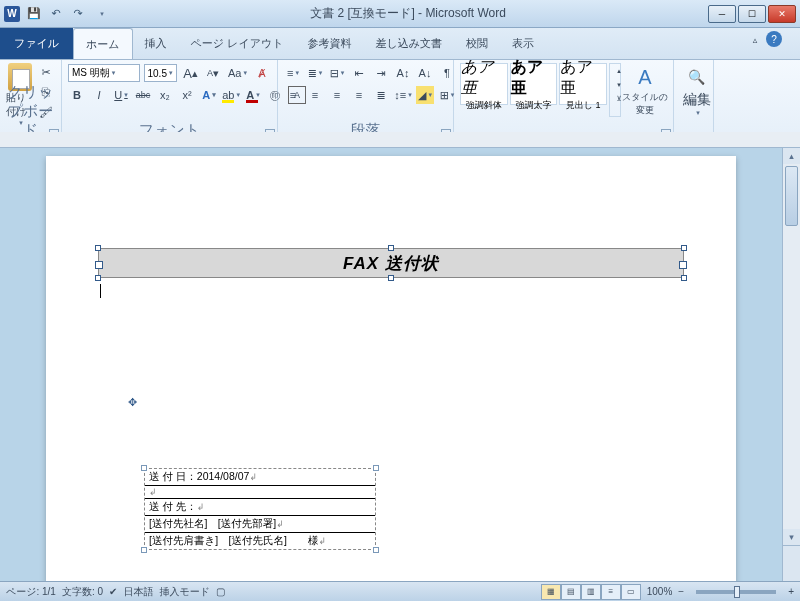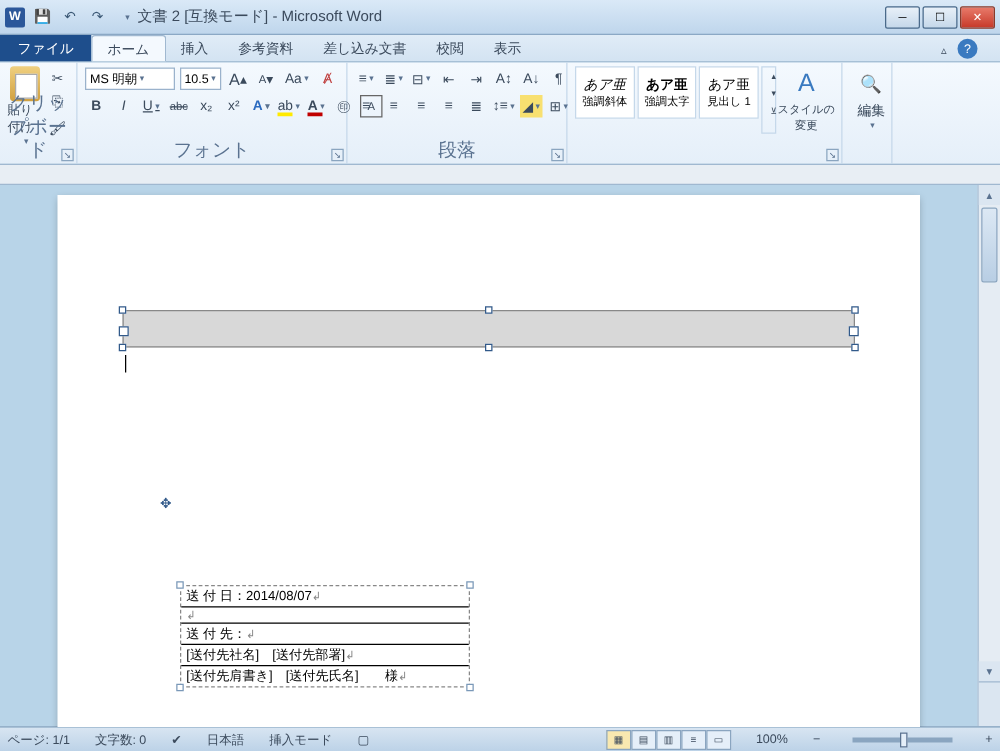--- a/index.html
+++ b/index.html
@@ -3,27 +3,27 @@
 <meta charset="utf-8">
 <style>
 * { margin: 0; padding: 0; box-sizing: border-box; font-family: "MS UI Gothic", "Meiryo", sans-serif; }
 body { background: #b8d4e8; overflow: hidden; width: 800px; height: 601px; position: relative; }
 
 
 .titlebar { height: 28px; background: linear-gradient(#dae9f7, #bfd6ec); display: flex; align-items: center; padding: 0 4px; border-bottom: 1px solid #8ba8c5; }
 .titlebar .word-icon { width: 16px; height: 16px; background: #2b579a; color: #fff; font-size: 10px; font-weight: bold; display: flex; align-items: center; justify-content: center; border-radius: 2px; }
 .qat { display: flex; gap: 6px; margin-left: 6px; align-items: center; }
 .qat-btn { width: 16px; height: 16px; display: flex; align-items: center; justify-content: center; font-size: 11px; color: #3b5875; }
-.title-text { flex: 1; text-align: left; font-size: 12px; color: #3b4a5c; }
+.title-text { flex: 1; text-align: center; font-size: 12px; color: #3b4a5c; }
 .win-controls { display: flex; gap: 0; }
 .win-btn { width: 28px; height: 18px; border: 1px solid #4a6a8a; background: linear-gradient(#e8f0f8,#c5d8ea); border-radius: 2px; font-size: 9px; display: flex; align-items: center; justify-content: center; margin-left: 2px; }
 .win-btn.close { background: linear-gradient(#e87a6a,#c73a2a); color: #fff; border-color: #8a3a2a; }
 
 
-.ribbon-tabs { height: 22px; background: linear-gradient(#e0ecf7,#d3e3f2); display: flex; align-items: stretch; padding-left: 0; border-bottom: 1px solid #a0b8d0; }
+.ribbon-tabs { height: 32px; background: linear-gradient(#e0ecf7,#d3e3f2); display: flex; align-items: stretch; padding-left: 0; border-bottom: 1px solid #a0b8d0; }
 .file-tab { background: #1e4e8c; color: #fff; padding: 3px 14px; font-size: 11px; display: flex; align-items: center; }
 .rtab { padding: 3px 12px; font-size: 11px; color: #3b4a5c; display: flex; align-items: center; cursor: pointer; }
 .rtab.active { background: #f4f9fe; border: 1px solid #a0b8d0; border-bottom: none; border-radius: 3px 3px 0 0; }
 .rtab-spacer { flex: 1; }
 .help-ic { width: 16px; height: 16px; background: #3a7ac0; color: #fff; border-radius: 50%; font-size: 10px; display: flex; align-items: center; justify-content: center; margin: 3px 18px 0 0; }
 
 
 .ribbon { height: 82px; background: linear-gradient(#f4f9fe,#e5eff9); border-bottom: 1px solid #a0b8d0; display: flex; }
 .rgroup { border-right: 1px solid #c5d8ea; padding: 3px 6px 0 6px; position: relative; display: flex; flex-direction: column; }
 .rgroup-label { position: absolute; bottom: 1px; left: 0; right: 0; text-align: center; font-size: 15px; color: #5a7290; }
@@ -32,21 +32,21 @@
 .rrow { display: flex; align-items: center; gap: 4px; height: 20px; }
 .rbtn { min-width: 18px; height: 18px; display: flex; align-items: center; justify-content: center; font-size: 11px; color: #3b4a5c; border: 1px solid transparent; padding: 0 2px; }
 .fontbox { width: 78px; height: 18px; border: 1px solid #9ab2cc; background: #fff; font-size: 10px; padding: 0 3px; display: flex; align-items: center; }
 .sizebox { width: 36px; height: 18px; border: 1px solid #9ab2cc; background: #fff; font-size: 10px; padding: 0 3px; display: flex; align-items: center; }
 .dd { font-size: 7px; color: #5a7290; margin-left: 2px; }
 .bigbtn { width: 36px; display: flex; flex-direction: column; align-items: center; font-size: 10px; color: #3b4a5c; }
 .bigbtn .ic { width: 28px; height: 28px; display: flex; align-items: center; justify-content: center; font-size: 18px; }
 .paste-ic { background: linear-gradient(#f0d080,#d0a040); border-radius: 3px; width: 24px; height: 28px; position: relative; }
 .paste-ic::after { content: ""; position: absolute; top: 6px; left: 4px; width: 16px; height: 18px; background: #fff; border: 1px solid #aaa; }
 .stylebox { width: 48px; height: 42px; border: 1px solid #c5d8ea; background: #fff; display: flex; flex-direction: column; align-items: center; justify-content: center; font-size: 9px; }
-.stylebox .samp { font-size: 11px; font-family: Liberation Serif, serif; }
+.stylebox .samp { font-size: 16px; font-family: Liberation Serif, serif; }
 .stylebox.bold .samp { font-weight: bold; }
 .colorbar { display: inline-block; width: 12px; height: 3px; }
 
 
 .doc-wrap { position: absolute; top: 132px; left: 0; right: 0; bottom: 20px; background: #b8d4e8; overflow: hidden; }
 .ruler-h { height: 16px; background: #e8eef4; border-bottom: 1px solid #a0b8d0; }
 .doc-scroll { position: absolute; top: 16px; left: 0; right: 18px; bottom: 0; overflow: auto; display: flex; justify-content: center; }
 .vscroll { position: absolute; top: 16px; right: 0; bottom: 0; width: 18px; background: #e5ecf3; border-left: 1px solid #a0b8d0; }
 .vscroll .thumb { position: absolute; top: 18px; left: 2px; right: 2px; height: 60px; background: linear-gradient(#dce8f4,#b8cee4); border: 1px solid #8aa5c0; border-radius: 2px; }
 .vscroll .arr { position: absolute; left: 0; right: 0; height: 16px; background: #dbe6f1; font-size: 9px; display: flex; align-items: center; justify-content: center; color: #5a7290; }
@@ -63,21 +63,21 @@
 .cursor-line { margin: 6px 0 0 4px; height: 14px; border-left: 1px solid #000; }
 
 .fieldbox { position: absolute; border: 1px dashed #888; background: #fff; font-size: 10.5px; }
 .fieldbox.left { left: 98px; top: 312px; width: 232px; }
 .frow { border-bottom: 1px solid #000; padding: 1px 4px; white-space: pre; display: flex; align-items: center; }
 .frow:last-child { border-bottom: none; }
 .pm { color: #888; font-size: 9px; }
 .box-handle { position: absolute; width: 6px; height: 6px; border: 1px solid #7a98b8; background: #fff; }
 
 
-.statusbar { position: absolute; bottom: 0; left: 0; right: 0; height: 20px; background: linear-gradient(#d8e5f2,#bcd2e7); border-top: 1px solid #8aa5c0; display: flex; align-items: center; font-size: 10px; color: #3b4a5c; padding: 0 6px; gap: 20px; }
+.statusbar { position: absolute; bottom: 0; left: 0; right: 0; height: 20px; background: linear-gradient(#d8e5f2,#bcd2e7); border-top: 1px solid #8aa5c0; display: flex; align-items: center; font-size: 10px; color: #3b4a5c; padding: 0 6px; gap: 6px; }
 .statusbar .spacer { flex: 1; }
 .viewbtns { display: flex; gap: 0; }
 .viewbtn { width: 20px; height: 16px; border: 1px solid #8aa5c0; background: #e5eff9; font-size: 8px; display: flex; align-items: center; justify-content: center; }
 .viewbtn.active { background: #f8e8b0; }
 .zoom-slider { width: 80px; height: 4px; background: #8aa5c0; position: relative; margin: 0 6px; }
 .zoom-slider .knob { position: absolute; left: 38px; top: -4px; width: 6px; height: 12px; background: #e5eff9; border: 1px solid #5a7290; }
 </style>
 </head>
 <body>
 
@@ -94,20 +94,21 @@
     <div class="win-btn">─</div>
     <div class="win-btn">☐</div>
     <div class="win-btn close">✕</div>
   </div>
 </div>
 
 <div class="ribbon-tabs">
   <div class="file-tab">ファイル</div>
   <div class="rtab active">ホーム</div>
   <div class="rtab">挿入</div>
+  <div class="rtab">ページ レイアウト</div>
   <div class="rtab">参考資料</div>
   <div class="rtab">差し込み文書</div>
   <div class="rtab">校閲</div>
   <div class="rtab">表示</div>
   <div class="rtab-spacer"></div>
   <div class="rbtn" style="margin:3px 2px 0 0;font-size:9px">▵</div>
   <div class="help-ic">?</div>
 </div>
 
 <div class="ribbon">
@@ -228,38 +229,39 @@
         <span style="white-space:pre;font-size:9px;text-align:center">スタイルの
 変更</span>
       </div>
     </div>
     <div class="rgroup-dlg">↘</div>
   </div>
 
   <div class="rgroup" style="width:40px">
     <div class="bigbtn" style="width:34px">
       <div class="ic" style="font-size:14px">🔍</div>
-      <span style="font-size:11px">編集</span>
+      <span style="font-size:14px">編集</span>
       <span class="dd">▾</span>
     </div>
   </div>
 </div>
 
 <div class="doc-wrap">
   <div class="ruler-h"></div>
   <div class="doc-scroll">
     <div class="page">
       <div class="anchor">✥</div>
       <div class="fax-title">
         <div class="fax-corner" style="left:-4px;top:-4px"></div>
           <div class="fax-corner" style="right:-4px;top:-4px"></div>
         <div class="fax-corner" style="left:-4px;bottom:-4px"></div>
           <div class="fax-corner" style="right:-4px;bottom:-4px"></div>
         <div class="fax-corner" style="left:50%;top:-4px;margin-left:-3px"></div>
           <div class="fax-corner" style="left:50%;bottom:-4px;margin-left:-3px"></div>
+        <span>FAX 送付状</span>
       </div>
       <div class="cursor-line"></div>
 
       <div class="fieldbox left">
         <div class="box-handle" style="left:-4px;top:-4px"></div>
           <div class="box-handle" style="right:-4px;top:-4px"></div>
         <div class="box-handle" style="left:-4px;bottom:-4px"></div>
           <div class="box-handle" style="right:-4px;bottom:-4px"></div>
         <div class="frow"><span>送 付 日：2014/08/07</span><span class="pm">↲</span></div>
         <div class="frow"><span class="pm">↲</span></div>

